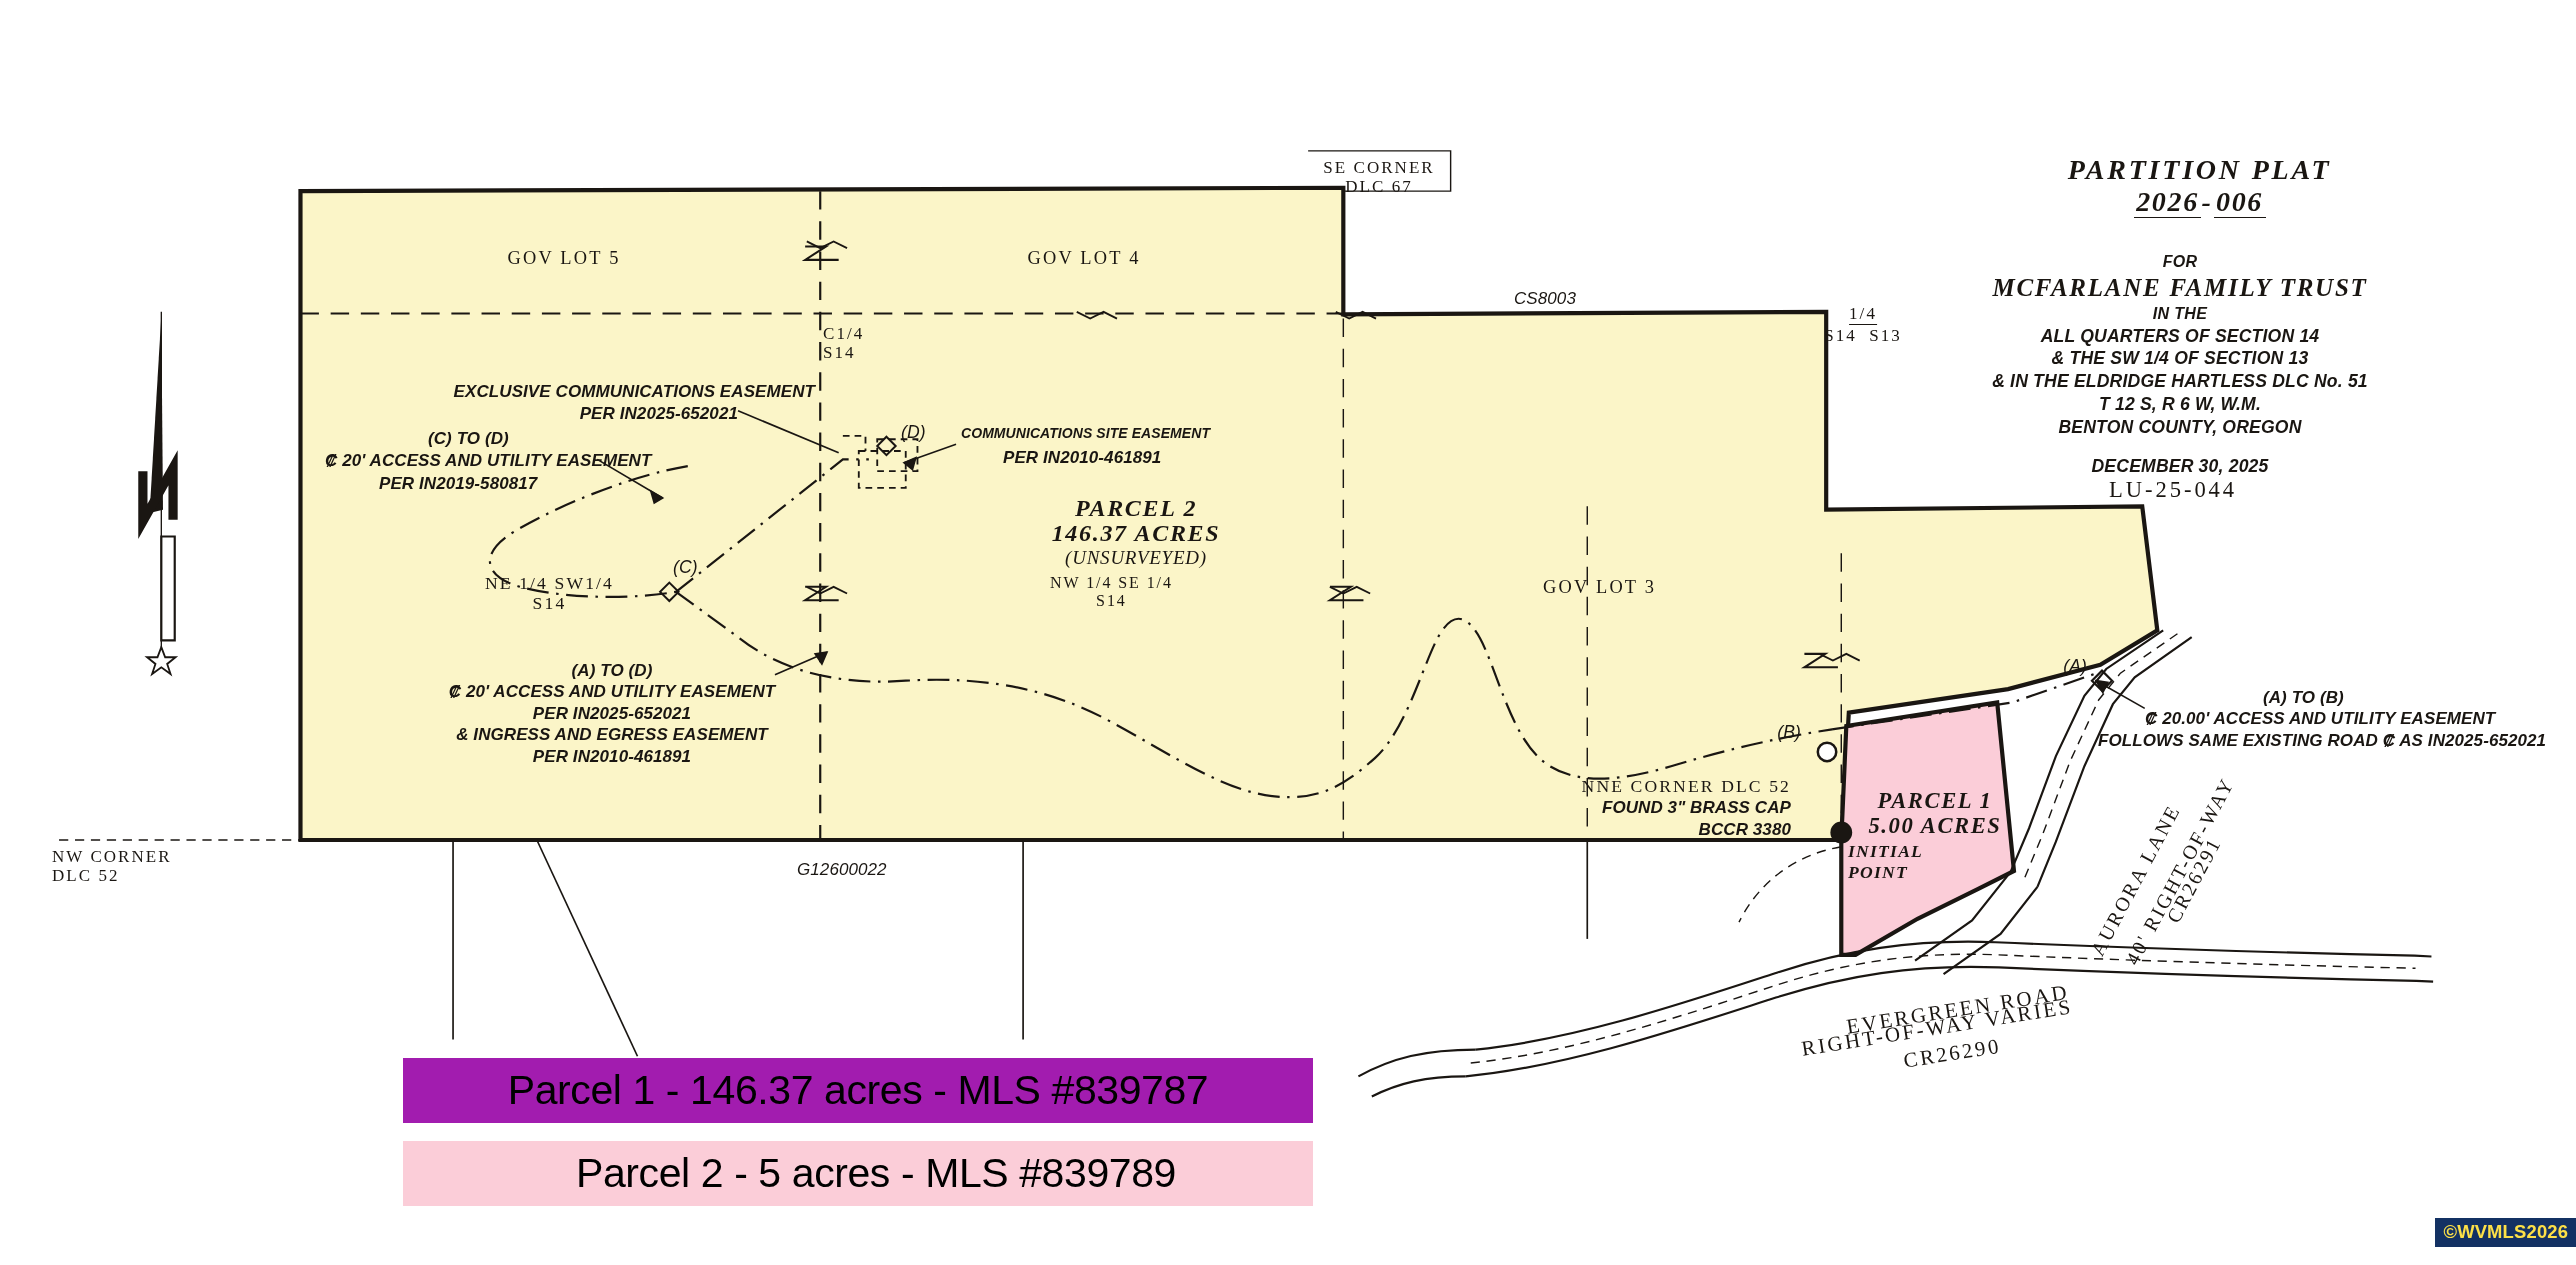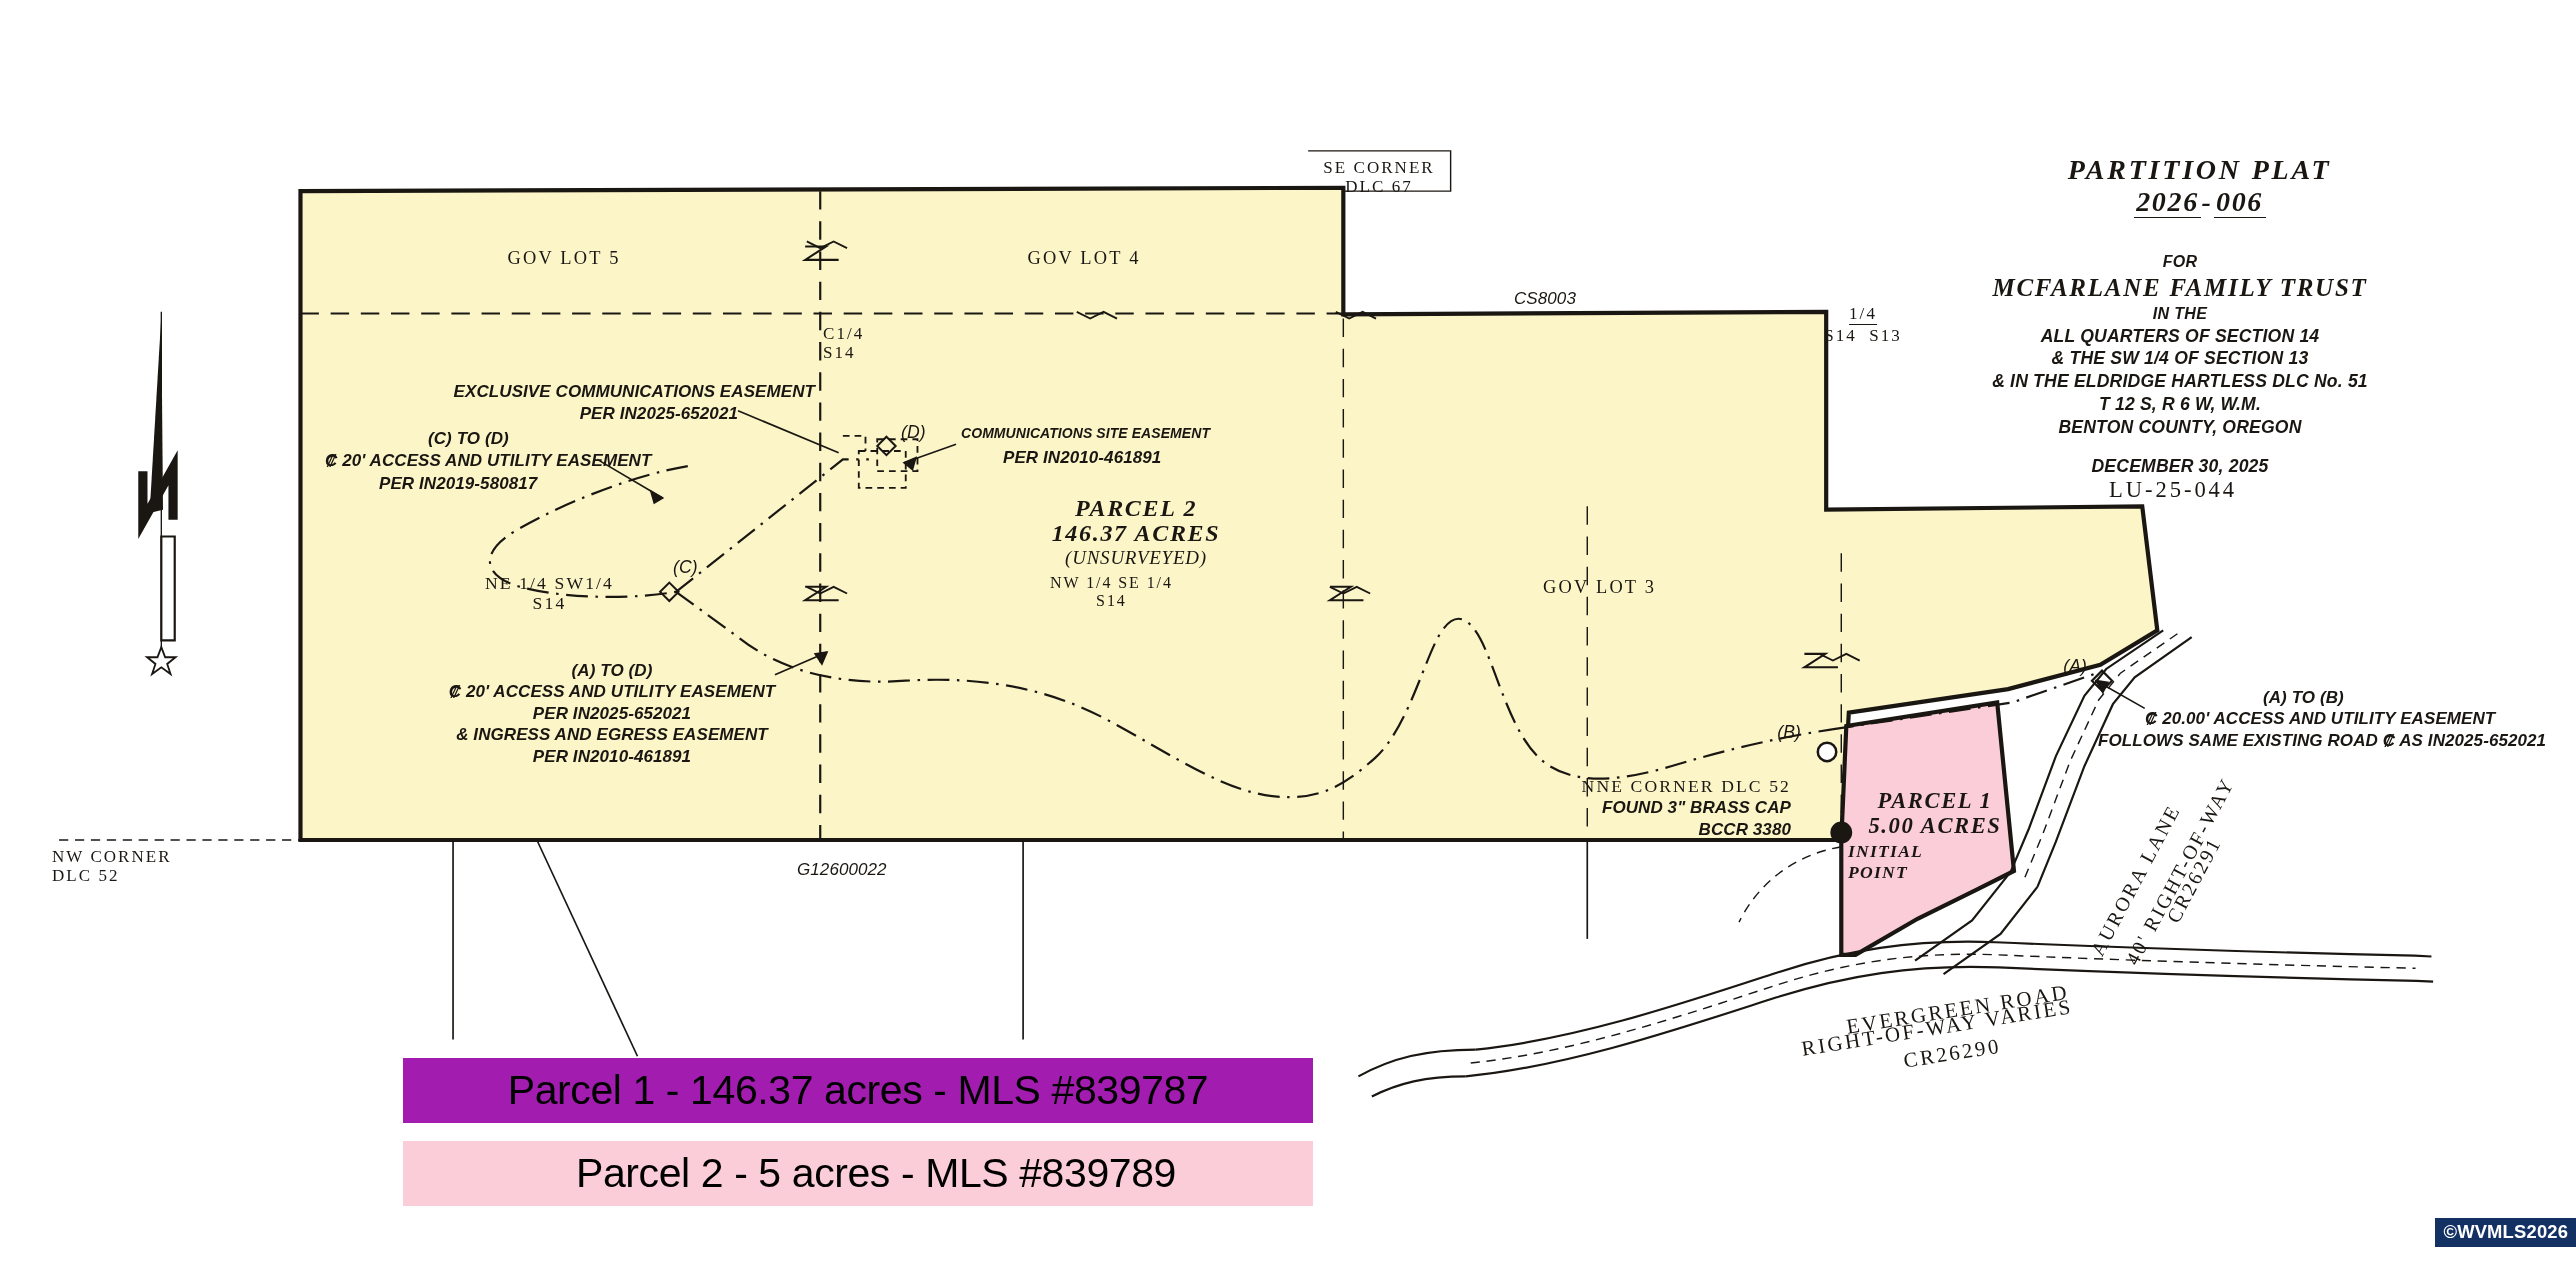--- a/index.html
+++ b/index.html
@@ -35,21 +35,21 @@
   
   #mls-legend{position:absolute;left:403px;top:1058px;width:910px;}
   .mls-row{height:65px;display:flex;align-items:center;justify-content:center;
            font-family:"Liberation Sans",sans-serif;font-size:41px;color:#000;
            letter-spacing:-.01em;}
   .mls-row.yellow{background:#a21caf;}
   .mls-row.pink{background:#fbcdd8;margin-top:18.4px;padding-left:36px;}
 
   
   #watermark{position:absolute;left:2435px;top:1218px;background:#133163;
-             color:#ffffff;font-family:"Liberation Sans",sans-serif;font-weight:bold;
+             color:#fde047;font-family:"Liberation Sans",sans-serif;font-weight:bold;
              font-size:18.4px;padding:5px 8.4px 5.9px 8.4px;letter-spacing:.01em;line-height:1;}
 </style>
 </head>
 <body>
 
 <div class="stage">
 
 <svg class="plat" viewBox="0 0 3072 1509">
   <defs>
     <style>

